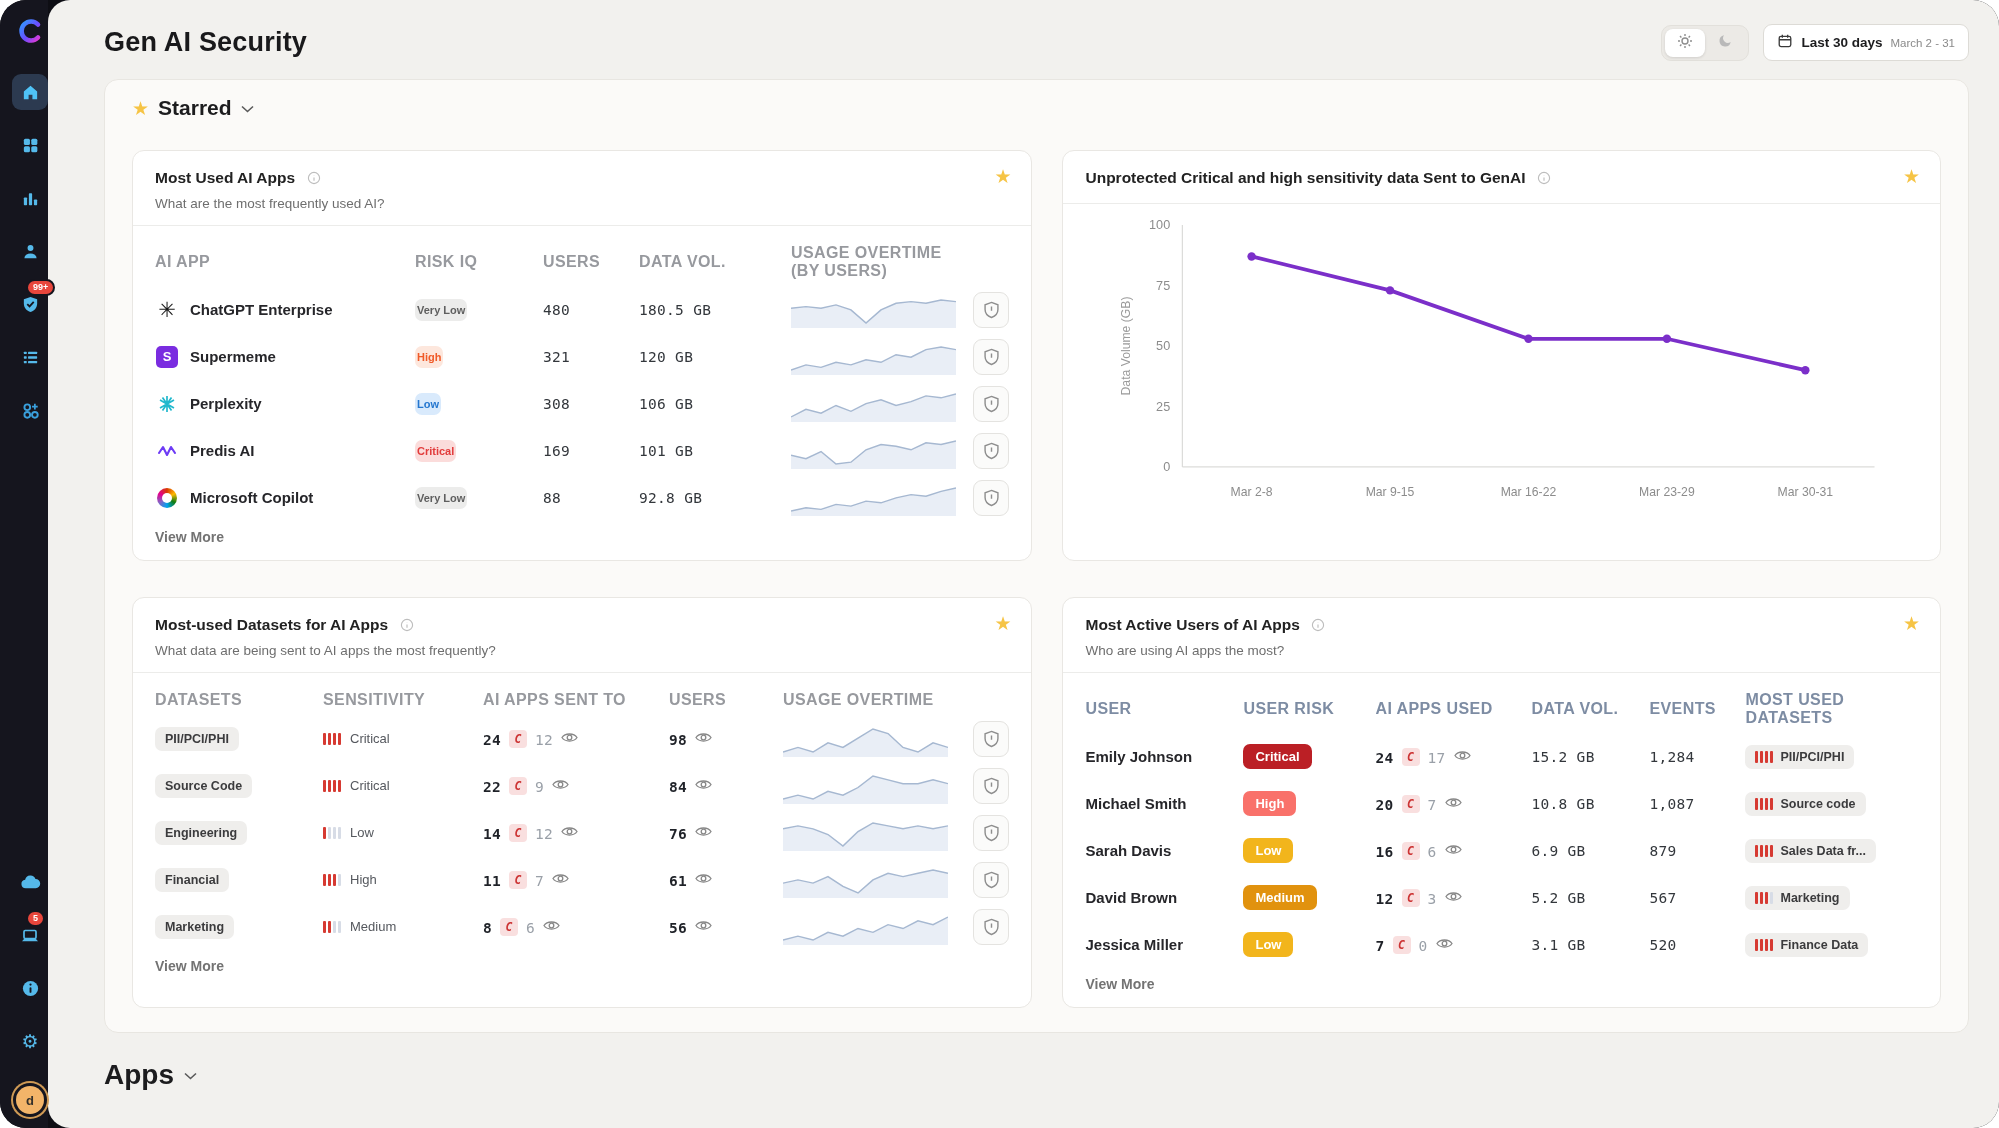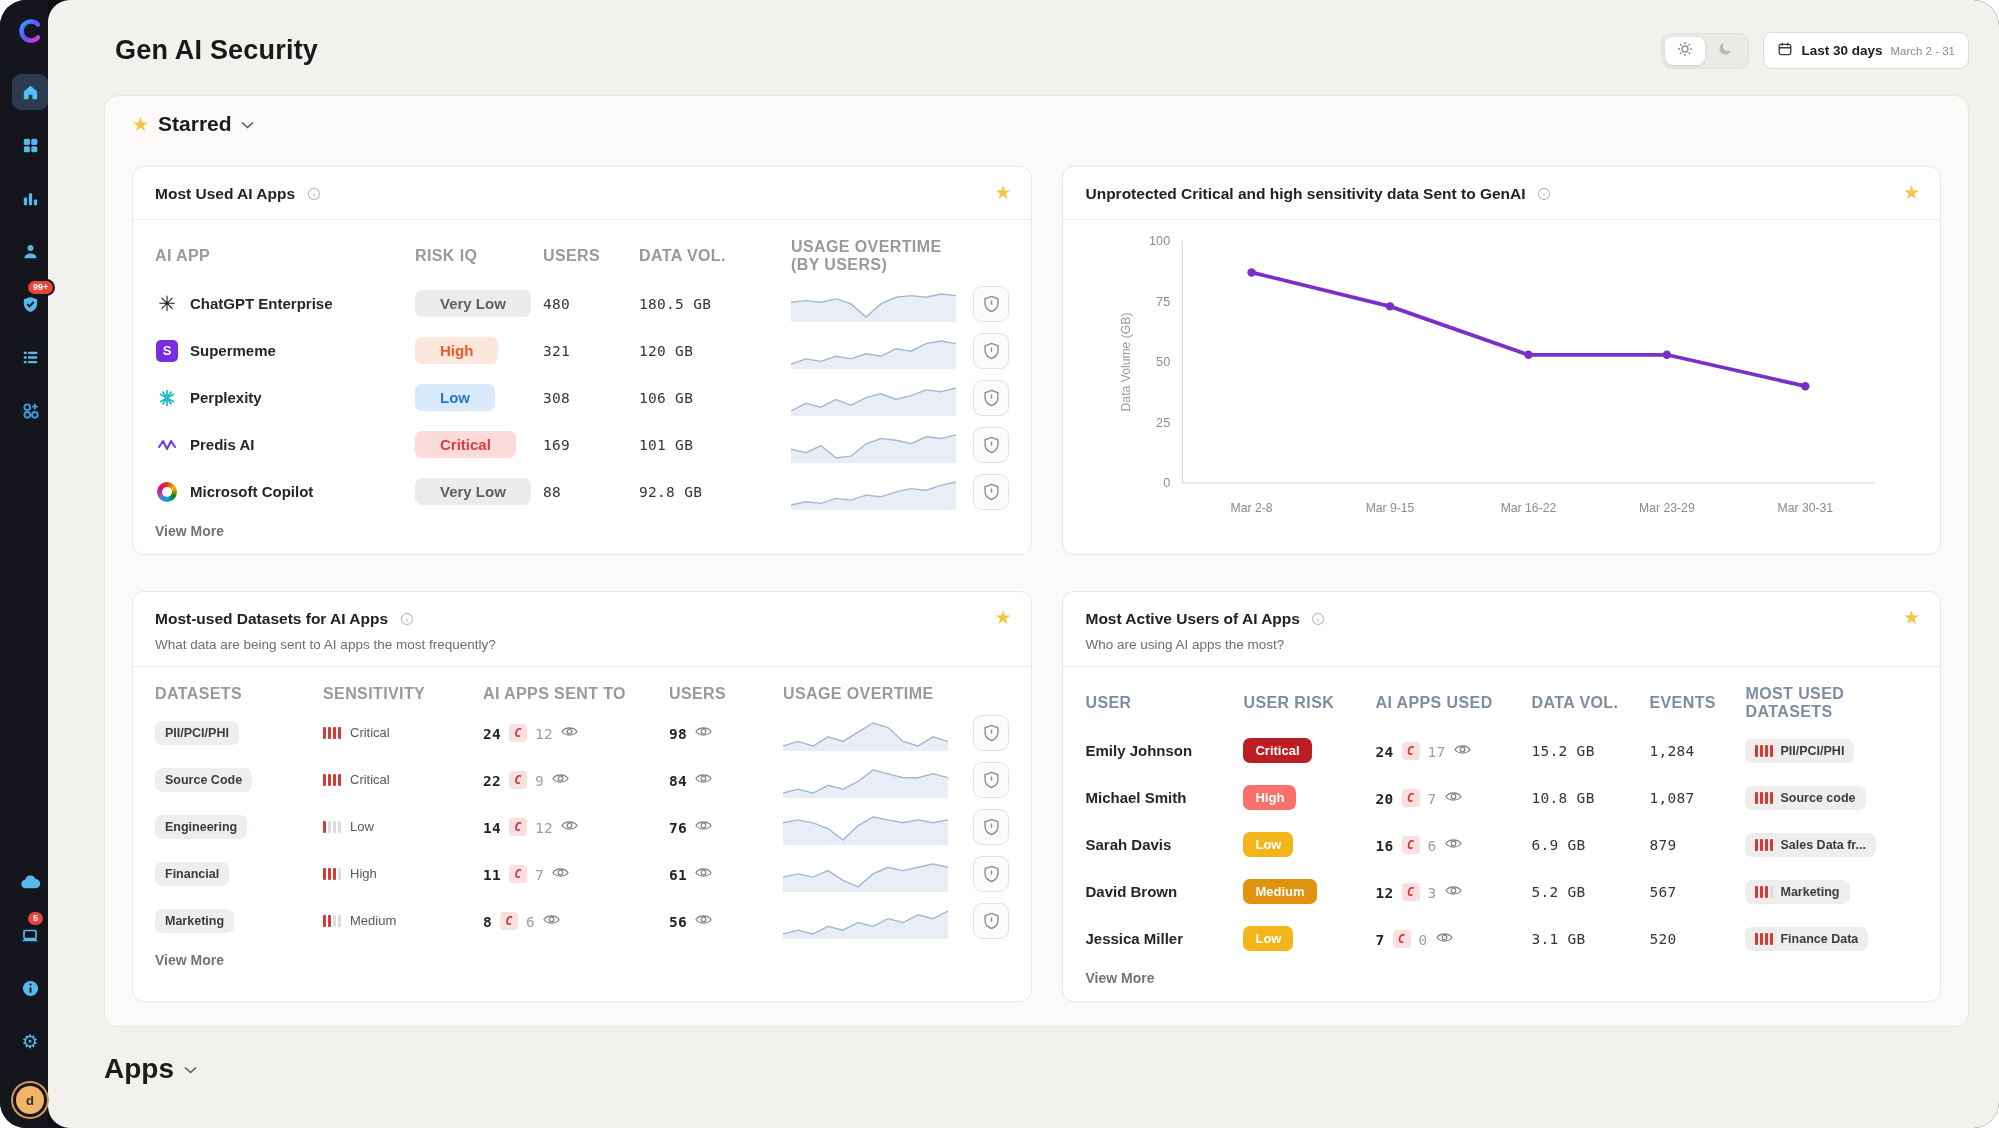--- a/index.html
+++ b/index.html
@@ -14,21 +14,21 @@
   .nav-item.active{background:#2c3a50;}
   .nav-item svg{display:block;}
   .sb-badge{position:absolute;top:-7px;left:14px;background:#e8463c;color:#fff;font-size:9px;font-weight:bold;border-radius:9px;padding:2px 5px;line-height:1;border:2px solid #15151e;white-space:nowrap;}
   .sidebar-bottom{margin-top:auto;display:flex;flex-direction:column;align-items:center;}
   .avatar{width:28px;height:28px;border-radius:50%;background:#f2b469;box-shadow:0 0 0 3px #15151e,0 0 0 5px #cf9a55;display:flex;align-items:center;justify-content:center;font-weight:bold;color:#33302b;font-size:13px;margin-top:10px;cursor:pointer;}
   .gear-glyph{font-size:19px;color:#55b9ea;line-height:1;}
 
   
   .main{position:absolute;left:48px;top:0;right:0;bottom:0;background:#f2f1ee;border-radius:22px;overflow:hidden;}
   .topbar{display:flex;justify-content:space-between;align-items:center;padding:24px 30px 6px 56px;}
-  .topbar h1{margin:11px;font-size:27px;font-weight:bold;color:#19191b;letter-spacing:.2px;}
+  .topbar h1{margin:0;font-size:27px;font-weight:bold;color:#19191b;letter-spacing:.2px;}
   .topbar-right{display:flex;align-items:center;gap:14px;}
   .theme-toggle{display:flex;align-items:center;background:#eceae6;border:1px solid #e2e0db;border-radius:10px;padding:3px;}
   .theme-chip{width:40px;height:28px;display:flex;align-items:center;justify-content:center;border-radius:8px;cursor:pointer;}
   .theme-chip.active{background:#fff;box-shadow:0 1px 3px rgba(0,0,0,.12);}
   .date-btn{display:flex;align-items:center;gap:8px;background:#fff;border:1px solid #dddbd6;border-radius:9px;padding:8px 13px;cursor:pointer;font-family:inherit;}
   .date-btn b{font-size:13.5px;color:#1c1c1e;}
   .date-btn .sub{font-size:11.5px;color:#8a8a8a;}
 
   
   .panel{margin:12px 30px 0 56px;background:#fbfaf8;border:1px solid #e8e6e1;border-radius:14px;padding:16px 27px 24px;}
@@ -54,21 +54,21 @@
   .num{font-family:"DejaVu Sans Mono",monospace;font-size:14.5px;color:#33373c;letter-spacing:.3px;}
   .num.bold{font-weight:bold;color:#1f2228;}
   .num.gray{color:#9aa0a8;}
   .app-cell{display:flex;align-items:center;gap:11px;}
   .app-logo{width:24px;height:24px;display:flex;align-items:center;justify-content:center;flex:0 0 24px;}
   .glyph-chatgpt{font-size:21px;color:#161616;line-height:1;}
   .logo-supermeme{width:22px;height:22px;background:#7a2ce0;border-radius:5px;color:#fff;font-weight:bold;font-size:13px;display:flex;align-items:center;justify-content:center;}
   .logo-copilot{width:20px;height:20px;border-radius:50%;background:conic-gradient(#d83b01,#ffb900,#107c10,#00a4ef,#8661c5,#e3008c,#d83b01);position:relative;}
   .logo-copilot::after{content:"";position:absolute;inset:5px;background:#fff;border-radius:50%;}
 
-  .risk-badge{justify-self:start;font-size:15px;font-weight:bold;padding:5px 25px;border-radius:7px;background:#ececeb;color:#5f5f5f;}
+  .risk-badge{justify-self:start;font-size:11px;font-weight:bold;padding:5px 2px;border-radius:7px;background:#ececeb;color:#5f5f5f;}
   .risk-badge[data-risk="High"]{background:#fde7dd;color:#f05a28;}
   .risk-badge[data-risk="Low"]{background:#d9eafc;color:#2577cf;}
   .risk-badge[data-risk="Critical"]{background:#fbdcdb;color:#e23b3b;}
 
   .user-risk{justify-self:start;font-size:13px;font-weight:bold;padding:5px 12px;border-radius:7px;color:#fff;background:#999;}
   .user-risk[data-risk="Critical"]{background:#bb1f25;}
   .user-risk[data-risk="High"]{background:#f9716a;}
   .user-risk[data-risk="Medium"]{background:#e1920e;}
   .user-risk[data-risk="Low"]{background:#f2b51c;}
 
@@ -268,20 +268,21 @@
 
       <div class="grid">
 
         <article class="card">
           <div class="card-head">
             <h3>Most Used AI Apps</h3>
             <span class="info"><svg width="14" height="14" viewBox="0 0 16 16" fill="none" stroke="#bdbdbd" stroke-width="1.3">
                   <circle cx="8" cy="8" r="6.4"></circle>
                   <path d="M8 7.4v3.6M8 5.2v.2"></path>
                 </svg></span>
+            <p>What are the most frequently used AI?</p>
             <span class="fav">★</span>
           </div>
           <div class="card-divider"></div>
           <div class="tbl tbl-apps">
             <div class="thead">
               <span>AI App</span>
                 <span>Risk IQ</span>
                 <span>Users</span>
                 <span>Data Vol.</span>
                 <span>Usage Overtime (By Users)</span>

